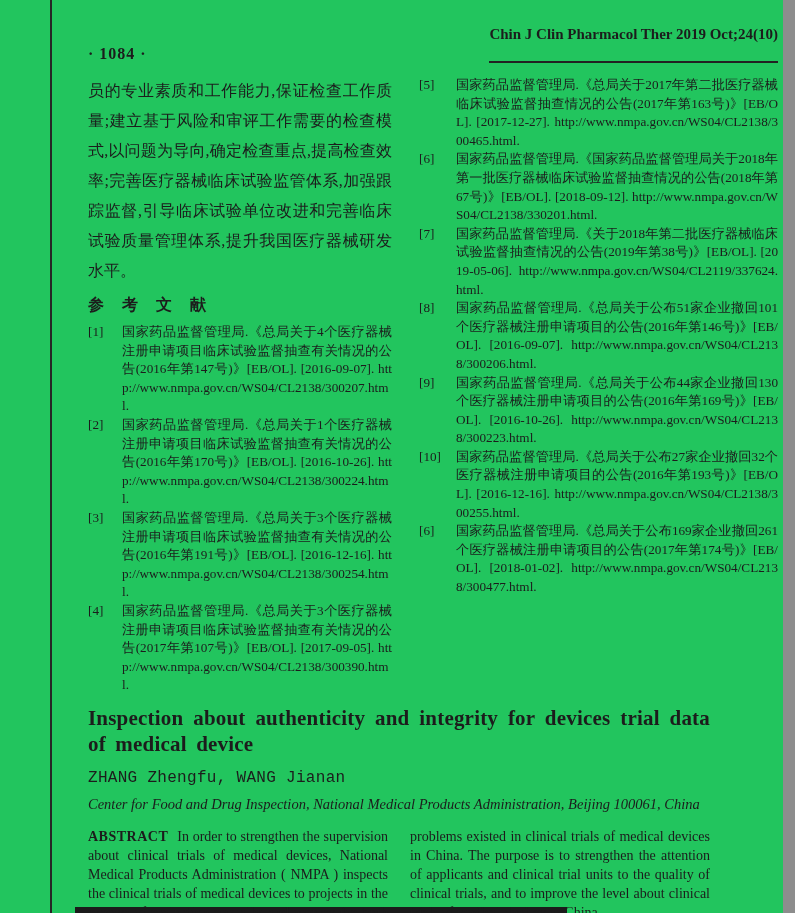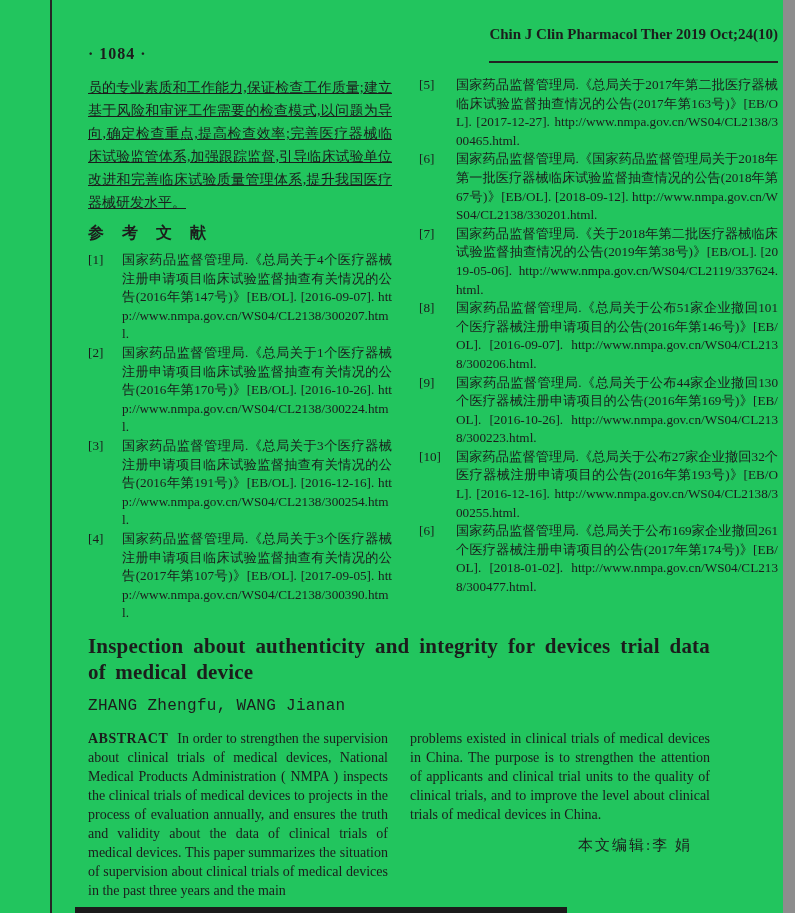--- a/index.html
+++ b/index.html
@@ -20,22 +20,22 @@
 
   .header-row { display:flex; justify-content:space-between; align-items:flex-end; }
   .page-num { font-size:16px; font-weight:bold; letter-spacing:1px; }
   .journal  { font-size:15px; font-weight:bold; border-bottom:2px solid #222; padding-bottom:18px; }
 
   .cols { display:flex; gap:27px; margin-top:13px; }
   .col-left  { width:304px; }
   .col-right { width:359px; }
 
   .cn-paragraph {
-    font-size:14px; line-height:23px;
-    text-align:justify; text-justify:inter-ideograph;text-decoration:underline;
+    font-size:16px; line-height:30px;
+    text-align:justify; text-justify:inter-ideograph;
   }
   .refs-heading {
     font-weight:bold; font-size:16px;
     letter-spacing:7px; margin:9px 0 7px 0;
   }
   .ref { display:flex; font-size:13.2px; line-height:18.6px; }
   .ref-label { flex:0 0 34px; }
   .col-right .ref-label { flex-basis:37px; }
   .ref-text  { flex:1; text-align:justify; word-break:break-all; }
 
@@ -126,20 +126,21 @@
         <div class="ref">
           <span class="ref-label">[6]</span>
           <span class="ref-text">国家药品监督管理局.《总局关于公布169家企业撤回261个医疗器械注册申请项目的公告(2017年第174号)》[EB/OL]. [2018-01-02]. http://www.nmpa.gov.cn/WS04/CL2138/300477.html.</span>
         </div>
       </div>
     </div>
 
     <div class="en-section">
       <div class="en-title">Inspection about authenticity and integrity for devices trial data of medical device</div>
       <div class="en-authors">ZHANG Zhengfu, WANG Jianan</div>
+      <div class="en-affil">Center for Food and Drug Inspection, National Medical Products Administration, Beijing 100061, China</div>
 
       <div class="abstract-row">
         <div class="abs-col">
           <p>
             <span class="abs-label">ABSTRACT</span><span>In order to strengthen the supervision about clinical trials of medical devices, National Medical Products Administration ( NMPA ) inspects the clinical trials of medical devices to projects in the process of evaluation annually, and ensures the truth and validity about the data of clinical trials of medical devices. This paper summarizes the situation of supervision about clinical trials of medical devices in the past three years and the main</span>
           </p>
         </div>
         <div class="abs-col">
           <p>problems existed in clinical trials of medical devices in China. The purpose is to strengthen the attention of applicants and clinical trial units to the quality of clinical trials, and to improve the level about clinical trials of medical devices in China.</p>
           <div class="editor">本文编辑:李 娟</div>

